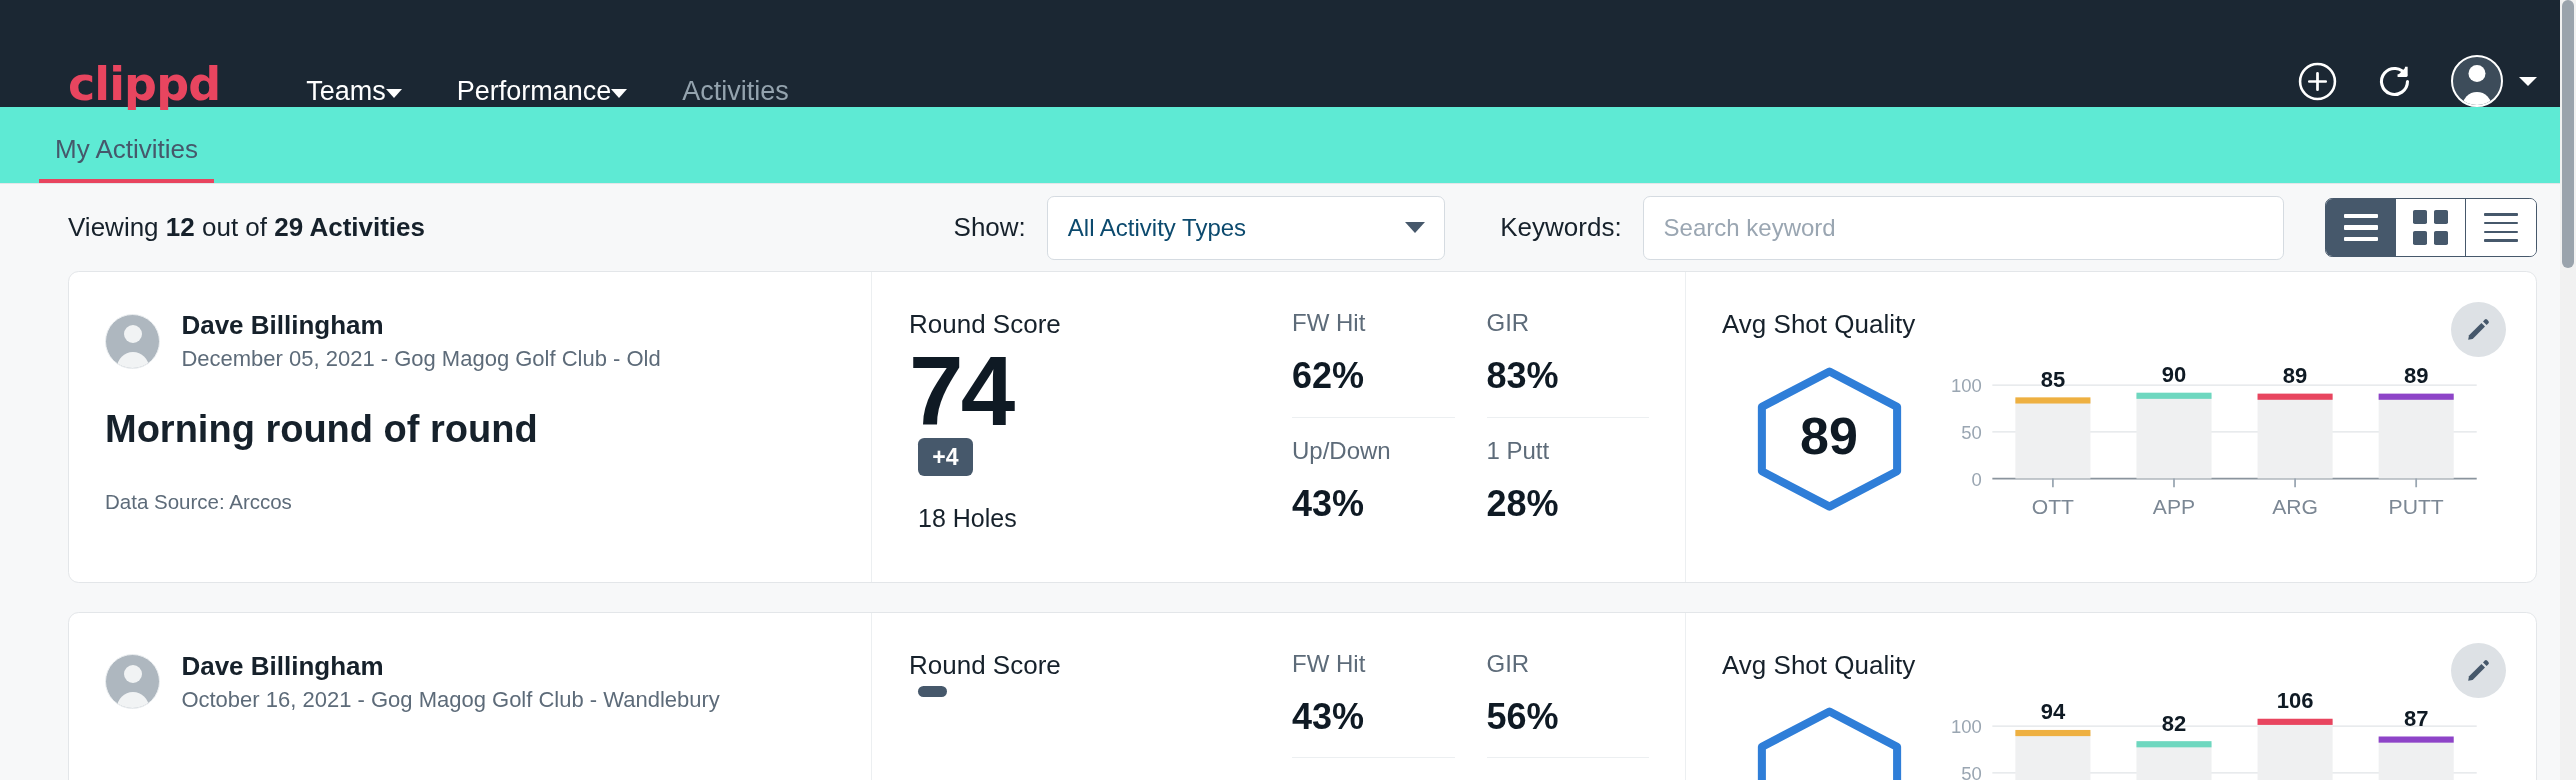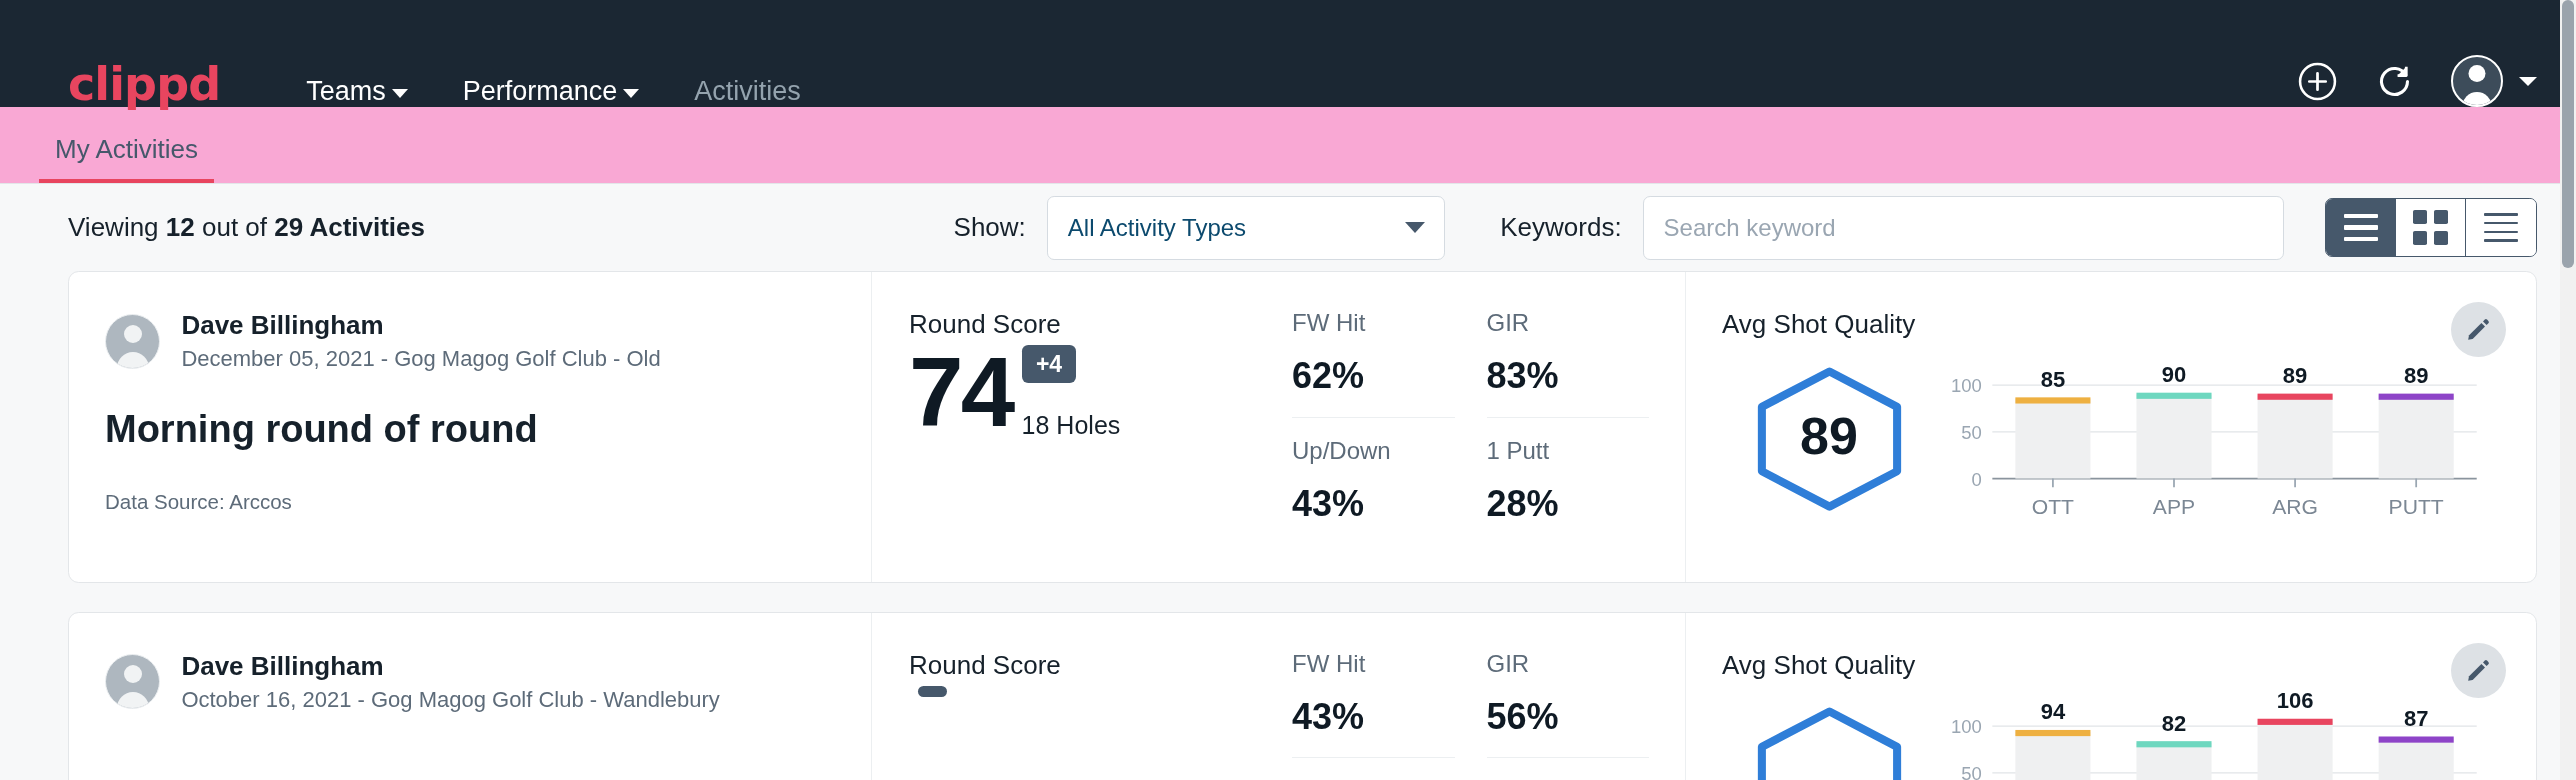--- a/index.html
+++ b/index.html
@@ -23,21 +23,21 @@
     font-size: 46px;
     font-weight: 700;
     color: #e8455f;
     letter-spacing: -0.9px;
     margin-right: 86px;
     line-height: 1;
     font-family: "DejaVu Sans", sans-serif;
   }
   .nav { display: flex; align-items: center; gap: 55px; }
   .nav-item {
-    display: flex; align-items: center; gap: 6px;
+    display: flex; align-items: center; gap: 0;
     color: #ffffff;
     font-size: 27px;
     cursor: pointer;
     white-space: nowrap;
   }
   .nav-item.dim { color: #94a3ae; }
   .caret {
     width: 0; height: 0;
     border-left: 8px solid transparent;
     border-right: 8px solid transparent;
@@ -74,21 +74,21 @@
   }
   .chev-sm {
     width: 0; height: 0;
     border-left: 9px solid transparent;
     border-right: 9px solid transparent;
     border-top: 9.8px solid #ffffff;
   }
 
   
   .tabbar {
-    background: #f9a8d4;
+    background: #5eead4;
     height: 77px;
     display: flex;
     align-items: flex-end;
     padding-left: 39px;
     border-bottom: 0.9px solid #e3e6e9;
   }
   .tab {
     position: relative;
     font-size: 26px;
     color: #46586b;
@@ -196,21 +196,21 @@
     transform: translateX(-50%);
     width: 32px; height: 21.4px; border-radius: 16px 16px 0 0; background: #f1f3f4;
   }
   .who-name { font-size: 26px; font-weight: 700; color: #16212b; line-height: 1.25; }
   .who-meta { font-size: 22px; color: #5d6b79; line-height: 1.3; margin-top: 3.6px; }
   .card-title { font-size: 38px; font-weight: 700; color: #16212b; margin-top: 34px; }
   .card-src { font-size: 20.5px; color: #5d6b79; margin-top: 39px; }
 
   .col-score { width: 420px; padding: 37px 0 0 37px; }
   .sec-label { font-size: 26px; color: #16212b; }
-  .score-row { display: flex; align-items: center; margin-top: 5.4px; }
+  .score-row { display: flex; align-items: flex-start; margin-top: 5.4px; flex-direction: column; }
   .score-num {
     font-size: 98px; font-weight: 700; color: #0f1a24;
     line-height: 0.95; letter-spacing: -2.7px;
   }
   .score-side { display: flex; flex-direction: column; justify-content: space-between; height: 95px; margin-left: 9px; }
   .badge {
     align-self: flex-start;
     background: #46586b; color: #ffffff;
     font-size: 23px; font-weight: 700;
     border-radius: 6.2px;

